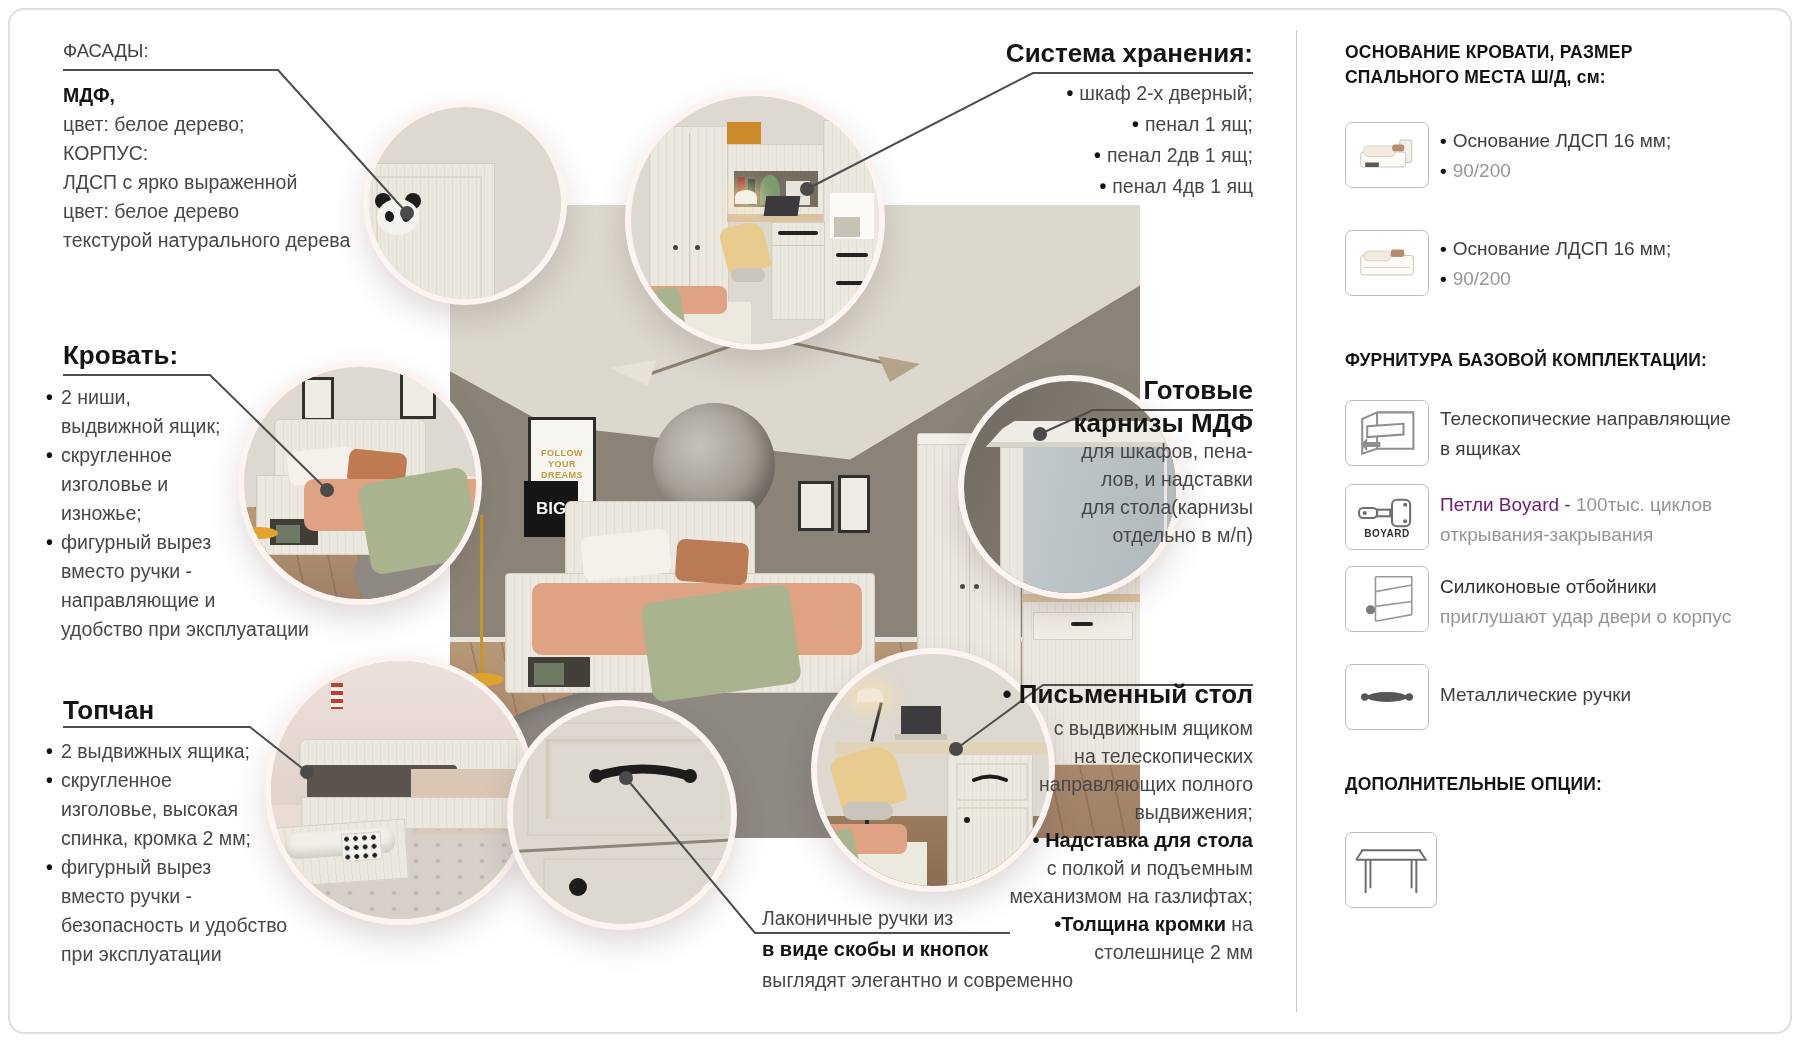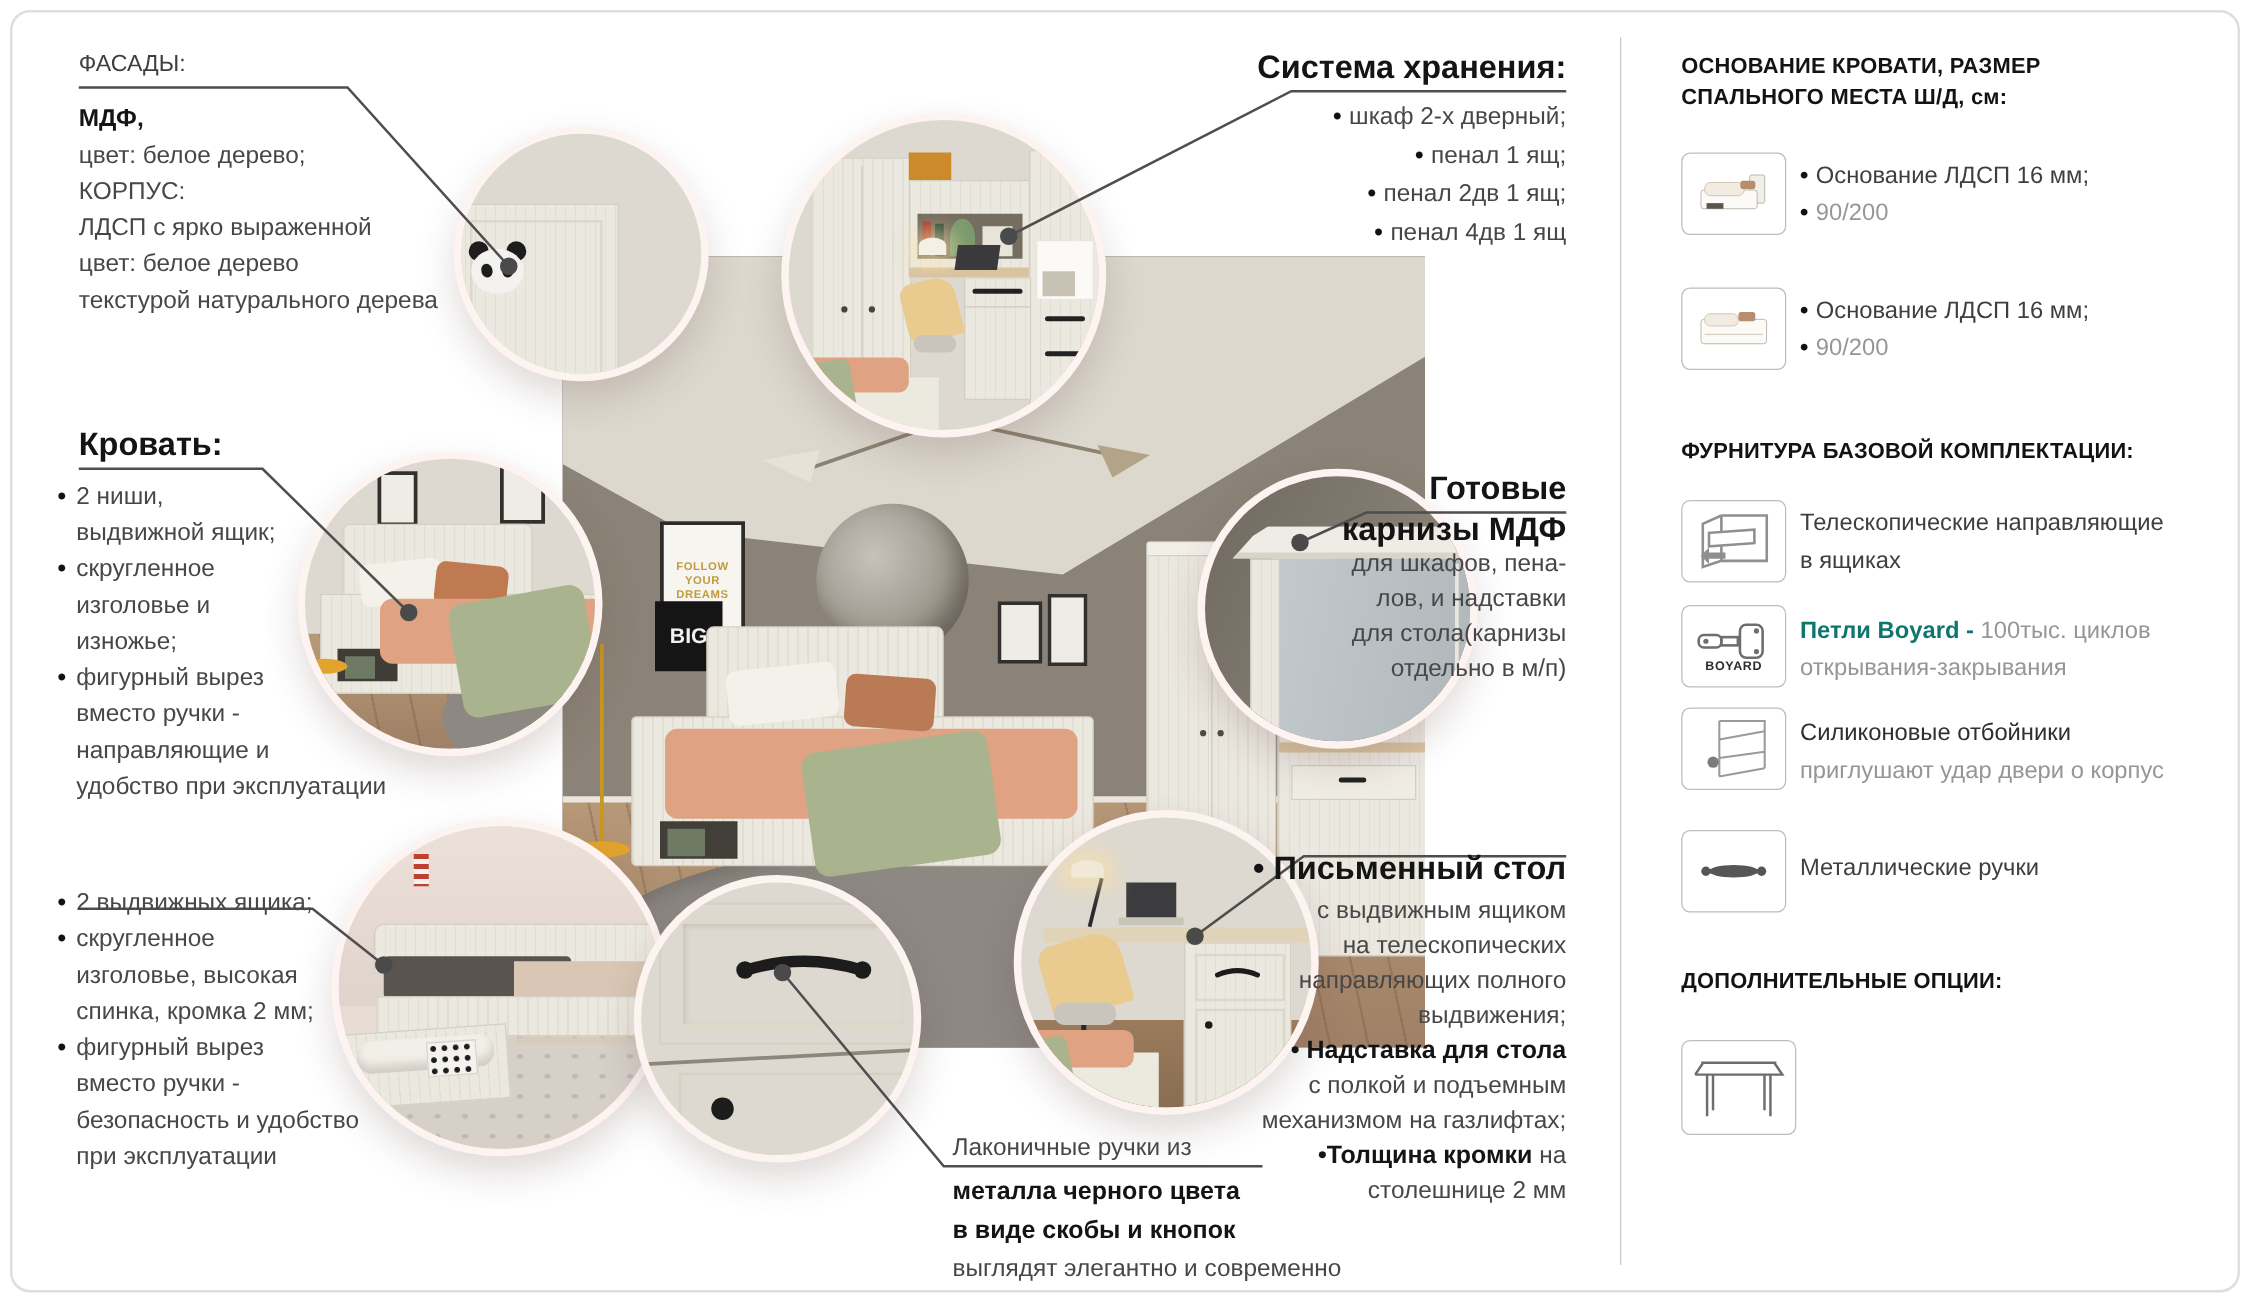--- a/index.html
+++ b/index.html
@@ -342,20 +342,21 @@
             <div>фигурный вырез</div>
             <div>вместо ручки -</div>
             <div>направляющие и</div>
             <div>удобство при эксплуатации</div>
           </div>
       </div>
     </div>
   </div>
 
   <div class="tb" style="left:46px;top:696px;width:310px;">
+    <div class="title" style="margin-left:17px;">Топчан</div>
     <div style="margin-top:12px;">
       <div class="bullet-row">
         <span class="dot">•</span>
         <div>
             <div>2 выдвижных ящика;</div>
           </div>
       </div>
       <div class="bullet-row">
         <span class="dot">•</span>
         <div>
@@ -395,21 +396,20 @@
     </div>
     <div class="title" style="font-size:20px;">• Надставка для стола</div>
     <div>с полкой и подъемным</div>
     <div>механизмом на газлифтах;</div>
     <div><span class="b" style="font-size:20px;">•Толщина кромки</span><span> на</span></div>
     <div>столешнице 2 мм</div>
   </div>
 
   <div class="tb" style="left:762px;top:903px;width:360px;line-height:31px;">
     <div>Лаконичные ручки из</div>
-    <div class="b" style="font-size:20px;margin-top:4px;">металла черного цвета</div>
     <div class="b" style="font-size:20px;">в виде скобы и кнопок</div>
     <div>выглядят элегантно и современно</div>
   </div>
 
   <div class="side-h" style="left:1345px;top:40px;width:330px;">ОСНОВАНИЕ КРОВАТИ, РАЗМЕР СПАЛЬНОГО МЕСТА Ш/Д, см:</div>
 
   <div class="icon-box" style="left:1345px;top:122px;width:82px;height:64px;">
     <svg width="70" height="48" viewBox="0 0 86 64">
       <rect x="60" y="12" width="16" height="30" rx="2" fill="#f2efe8" stroke="#b9b4a8"></rect>
       <rect x="8" y="28" width="60" height="20" rx="3" fill="#fbfaf6" stroke="#b9b4a8"></rect>
@@ -467,21 +467,21 @@
       <rect x="6" y="14" width="22" height="12" rx="5" fill="none" stroke="#6e6e6e" stroke-width="2.5"></rect>
       <circle cx="13" cy="20" r="2.5" fill="#6e6e6e"></circle>
       <rect x="28" y="16" width="16" height="8" fill="none" stroke="#6e6e6e" stroke-width="2.5"></rect>
       <rect x="46" y="4" width="22" height="32" rx="6" fill="none" stroke="#6e6e6e" stroke-width="2.5"></rect>
       <circle cx="62" cy="10" r="2.5" fill="#6e6e6e"></circle>
       <circle cx="62" cy="30" r="2.5" fill="#6e6e6e"></circle>
     </svg>
     <div class="boyard-label">BOYARD</div>
   </div>
   <div class="side-txt" style="left:1440px;top:490px;">
-    <div><span style="color:#0f766e;font-weight:bold;">Петли Boyard - </span><span class="gray">100тыс. циклов</span></div>
+    <div><span style="color:#701a75;">Петли Boyard - </span><span class="gray">100тыс. циклов</span></div>
     <div class="gray">открывания-закрывания</div>
   </div>
 
   <div class="icon-box" style="left:1345px;top:566px;width:82px;height:64px;">
     <svg width="66" height="52" viewBox="0 0 80 62">
       <path d="M26 4 V58 M26 4 H70 V50 M26 58 L70 50 M26 22 L70 14 M26 40 L70 34" fill="none" stroke="#9a9a9a" stroke-width="2"></path>
       <circle cx="20" cy="44" r="5.5" fill="#7c7c7c"></circle>
     </svg>
   </div>
   <div class="side-txt" style="left:1440px;top:572px;">

